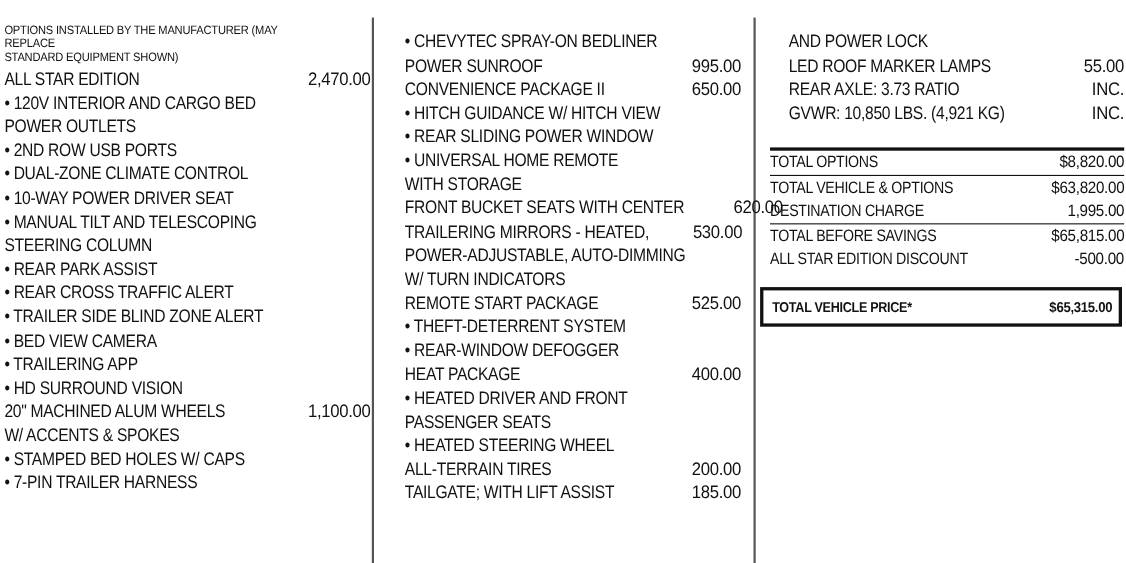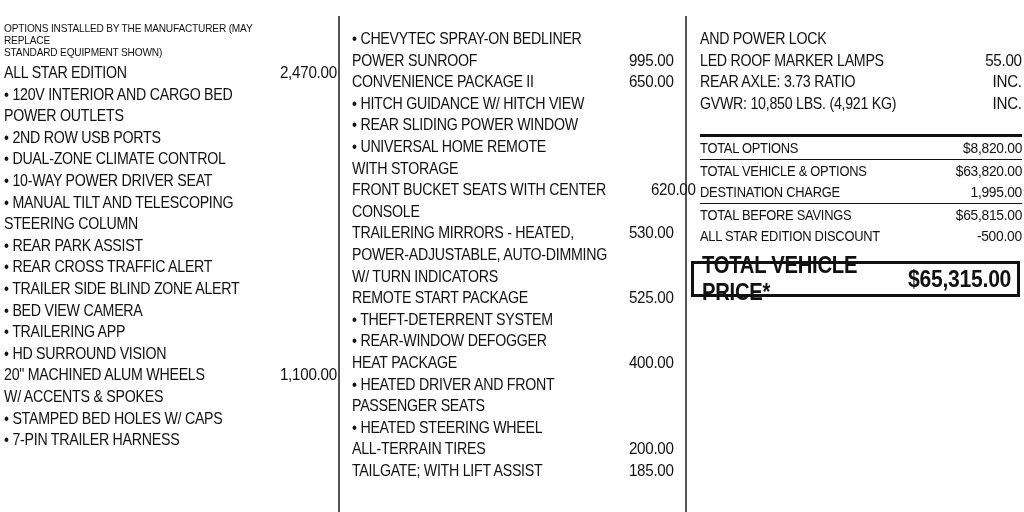--- a/index.html
+++ b/index.html
@@ -18,49 +18,49 @@
   .vrule.r2 { left: 685px; }
 
   .header {
     position: absolute; left: 4px; top: 6px; width: 320px;
     font-size: 11px; line-height: 12px; letter-spacing: -0.2px;
     transform: scaleX(0.92); transform-origin: left top;
   }
   .lines { position: absolute; left: 0; right: 0; }
   .col1 .lines { top: 46px; }
   .col2 .lines { top: 12px; }
-  .col3 .lines { top: 12px; }
+  .col3 .lines { top: 12px; padding-left: 17px; }
 
   .row {
     display: flex; justify-content: space-between; align-items: baseline;
     height: 21.6px; font-size: 16.5px; line-height: 21.6px;
     white-space: nowrap; letter-spacing: -0.3px;
   }
   .col1 .row { padding-left: 4px; padding-right: 2px; }
-  .col2 .row { padding-left: 12px; padding-right: 12px; }
+  .col2 .row { padding-left: 28px; padding-right: 12px; }
   .col3 .row { padding-left: 13px; padding-right: 2px; }
   .row .lbl { transform: scaleX(0.86); transform-origin: left center; display: inline-block; }
   .row .amt { transform: scaleX(0.92); transform-origin: right center; display: inline-block; }
 
   .summary { position: absolute; left: 13px; right: 2px; top: 118px; }
   .summary .srow {
     display: flex; justify-content: space-between; align-items: baseline;
     height: 21.5px; font-size: 15px; line-height: 21px; letter-spacing: -0.3px;
     white-space: nowrap;
   }
   .summary .srow .lbl { transform: scaleX(0.86); transform-origin: left center; display: inline-block; }
   .summary .srow .amt { transform: scaleX(0.92); transform-origin: right center; display: inline-block; }
   .summary .topline { border-top: 3px solid #111; }
   .summary .ul { border-bottom: 1.5px solid #111; }
 
   .total-box {
     position: absolute; left: 691px; top: 245px; width: 329px; height: 36px;
     border: 3px solid #111; box-sizing: border-box;
     display: flex; justify-content: space-between; align-items: center;
-    padding: 0 6px 0 8px; font-weight: bold; font-size: 23px; letter-spacing: -0.3px;
+    padding: 0 6px 0 8px; font-weight: bold; font-size: 13px; letter-spacing: -0.3px;
   }
   .total-box .lbl { transform: scaleX(0.88); transform-origin: left center; display: inline-block; }
   .total-box .amt { transform: scaleX(0.92); transform-origin: right center; display: inline-block; }
 </style>
 </head>
 <body>
 
 <div class="sticker">
   <div class="vrule r1"></div>
   <div class="vrule r2"></div>
@@ -174,24 +174,20 @@
         </div>
         <div class="row">
           <span class="lbl">WITH STORAGE</span>
           <span class="amt"></span>
         </div>
         <div class="row">
           <span class="lbl">FRONT BUCKET SEATS WITH CENTER</span>
           <span class="amt">620.00</span>
         </div>
         <div class="row">
-          <span class="lbl">CONSOLE</span>
-          <span class="amt"></span>
-        </div>
-        <div class="row">
           <span class="lbl">TRAILERING MIRRORS - HEATED,</span>
           <span class="amt">530.00</span>
         </div>
         <div class="row">
           <span class="lbl">POWER-ADJUSTABLE, AUTO-DIMMING</span>
           <span class="amt"></span>
         </div>
         <div class="row">
           <span class="lbl">W/ TURN INDICATORS</span>
           <span class="amt"></span>

